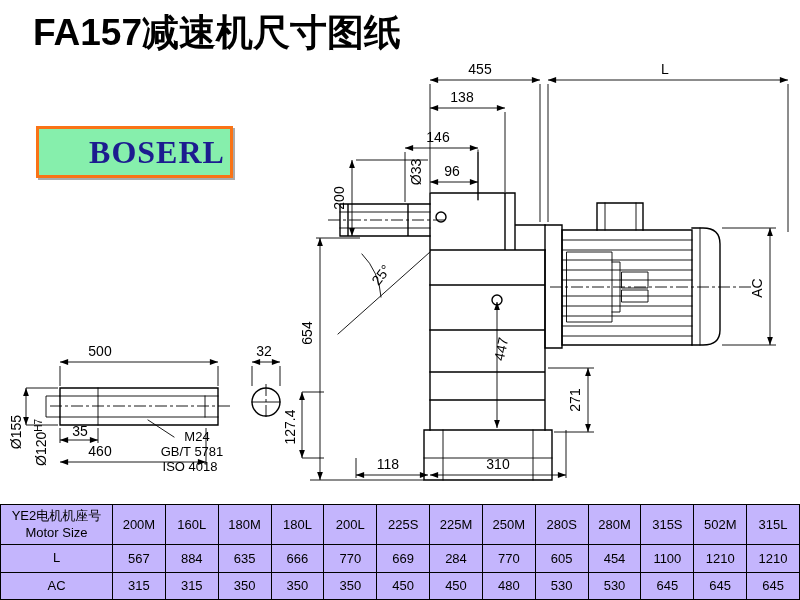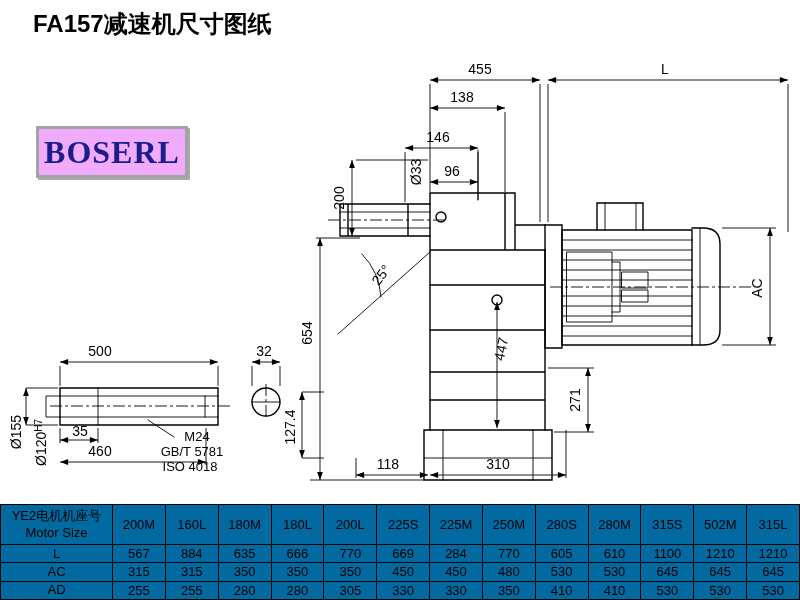--- a/index.html
+++ b/index.html
@@ -1,34 +1,34 @@
 <!DOCTYPE html>
 <html><head>
 <meta charset="utf-8">
 <style>
   html,body{margin:0;padding:0;background:#fff;}
   .page{position:relative;width:800px;height:600px;background:#fff;overflow:hidden;
         font-family:"Liberation Sans",sans-serif;}
-  .title{position:absolute;left:33px;top:8px;margin:0;font-size:24px;font-weight:bold;
+  .title{position:absolute;left:33px;top:8px;margin:0;font-size:37px;font-weight:bold;
          color:#000;font-family:"Liberation Sans",sans-serif;}
   .logo{position:absolute;left:36px;top:126px;width:146px;height:46px;
-        border:3px solid #a3a3a3;box-shadow:2px 2px 0 #aaa;
-        display:flex;align-items:center;justify-content:center;background:#f0abfc;}
+        border:3px solid #f97316;box-shadow:2px 2px 0 #aaa;
+        display:flex;align-items:center;justify-content:center;background:#86efac;padding-left:45px;}
   .logo span{font-family:"Liberation Serif",serif;font-weight:bold;font-size:32px;
         color:#1c1c8f;letter-spacing:1px;}
   svg.drawing{position:absolute;left:0;top:0;}
   .obj{stroke:#000;stroke-width:1.4;fill:none;stroke-linecap:square;}
   .thin{stroke:#000;stroke-width:0.9;fill:none;}
   .ext{stroke:#000;stroke-width:0.9;fill:none;}
   .dim{stroke:#000;stroke-width:0.9;fill:none;}
   .cl{stroke:#000;stroke-width:0.9;fill:none;stroke-dasharray:12 3 3 3;}
   .dimtext{font-family:"Liberation Sans",sans-serif;font-size:14px;fill:#000;text-anchor:middle;}
   .dimtext.small{font-size:13px;}
   table.dims{position:absolute;left:0;top:504px;width:800px;height:96px;
-        border-collapse:collapse;table-layout:fixed;background:#0369a1;}
+        border-collapse:collapse;table-layout:fixed;background:#c4b5fd;}
   table.dims th,table.dims td{border:1px solid #000;text-align:center;vertical-align:middle;
         padding:0;font-size:13px;font-weight:normal;color:#000;}
   table.dims thead tr{height:40px;}
   table.dims tbody tr{height:18px;}
   .label-cell{font-size:12px;line-height:1.25;}
 </style>
 </head>
 <body>
 
 <div class="page">
@@ -240,53 +240,37 @@
           <td class="label-cell">L</td>
           <td>567</td>
           <td>884</td>
           <td>635</td>
           <td>666</td>
           <td>770</td>
           <td>669</td>
           <td>284</td>
           <td>770</td>
           <td>605</td>
-          <td>610</td>
+          <td>454</td>
           <td>1100</td>
           <td>1210</td>
           <td>1210</td>
         </tr>
         <tr>
           <td class="label-cell">AC</td>
           <td>315</td>
           <td>315</td>
           <td>350</td>
           <td>350</td>
           <td>350</td>
           <td>450</td>
           <td>450</td>
           <td>480</td>
           <td>530</td>
           <td>530</td>
           <td>645</td>
           <td>645</td>
           <td>645</td>
         </tr>
-        <tr>
-          <td class="label-cell">AD</td>
-          <td>255</td>
-          <td>255</td>
-          <td>280</td>
-          <td>280</td>
-          <td>305</td>
-          <td>330</td>
-          <td>330</td>
-          <td>350</td>
-          <td>410</td>
-          <td>410</td>
-          <td>530</td>
-          <td>530</td>
-          <td>530</td>
-        </tr>
       </tbody>
   </table>
 
 </div>
 
 </body></html>

